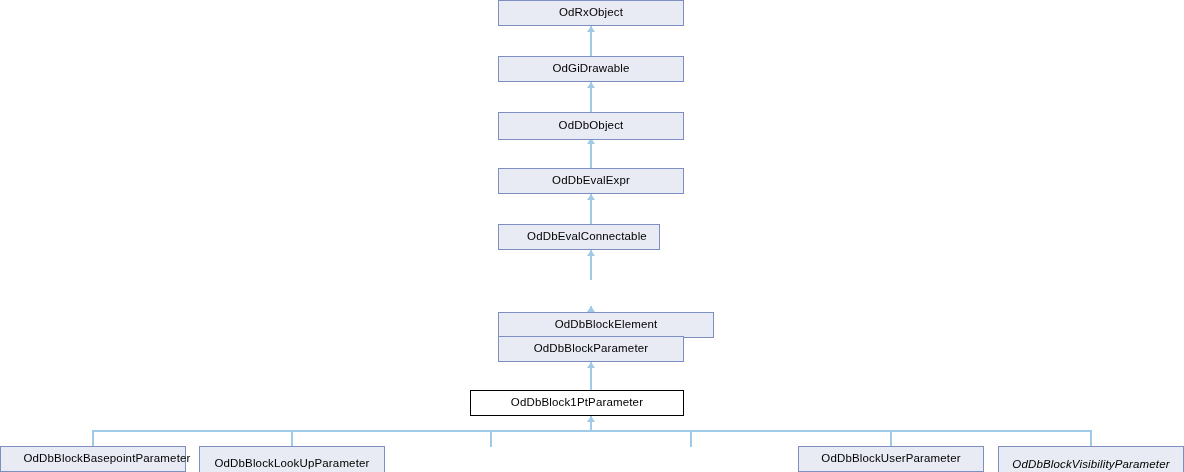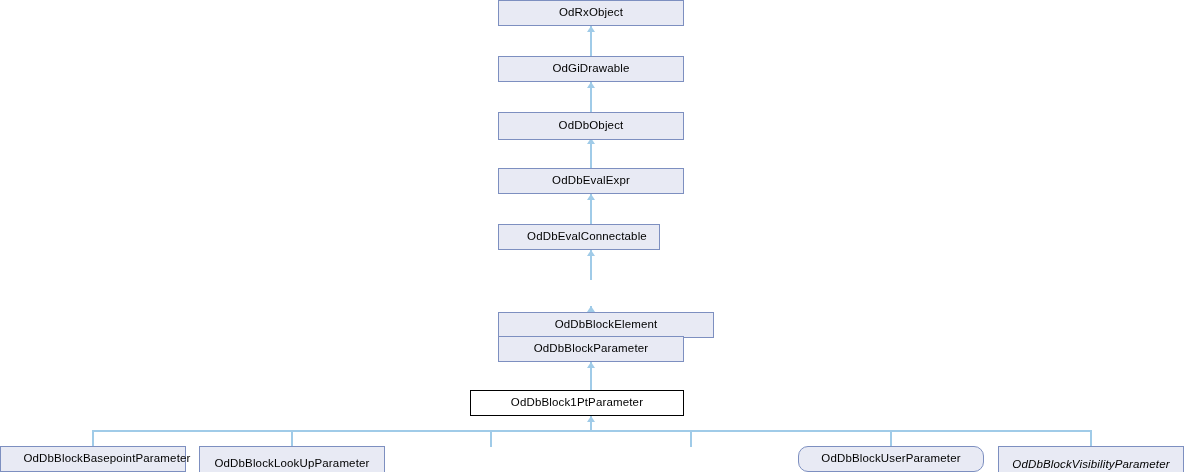--- a/index.html
+++ b/index.html
@@ -129,21 +129,21 @@
   <div class="node" style="left:0px; top:446px; width:186px; height:26px;padding-left:28px;">
     <span class="node-label">OdDbBlockBasepointParameter</span>
   </div>
 
   <div class="node" style="left:199px; top:446px; width:186px; height:36px;">
     <span class="node-label">OdDbBlockLookUpParameter</span>
   </div>
 
 
 
-  <div class="node" style="left:798px; top:446px; width:186px; height:26px;border-radius:10px;">
+  <div class="node" style="left:798px; top:446px; width:186px; height:26px;">
     <span class="node-label">OdDbBlockUserParameter</span>
   </div>
 
   <div class="node" style="left:998px; top:446px; width:186px; height:38px;font-style:italic;">
     <span class="node-label">OdDbBlockVisibilityParameter</span>
   </div>
 
 </div>
 
 </body></html>

